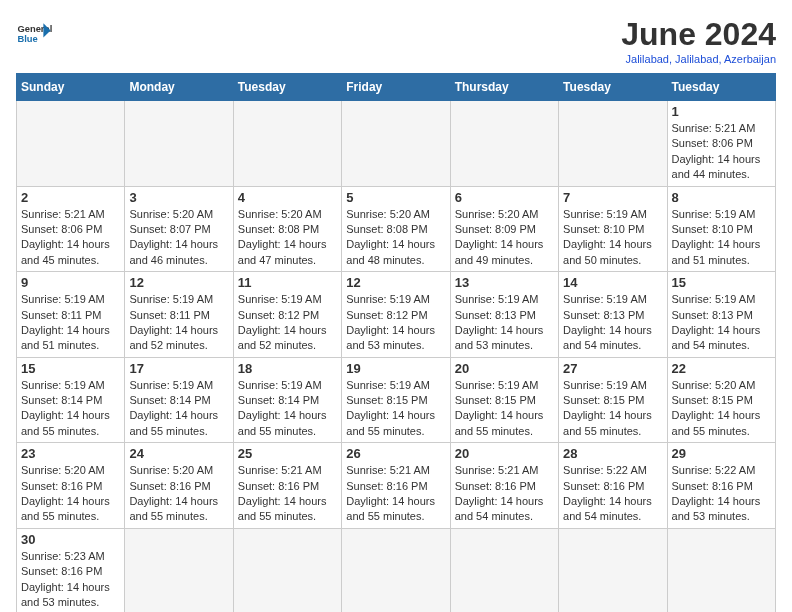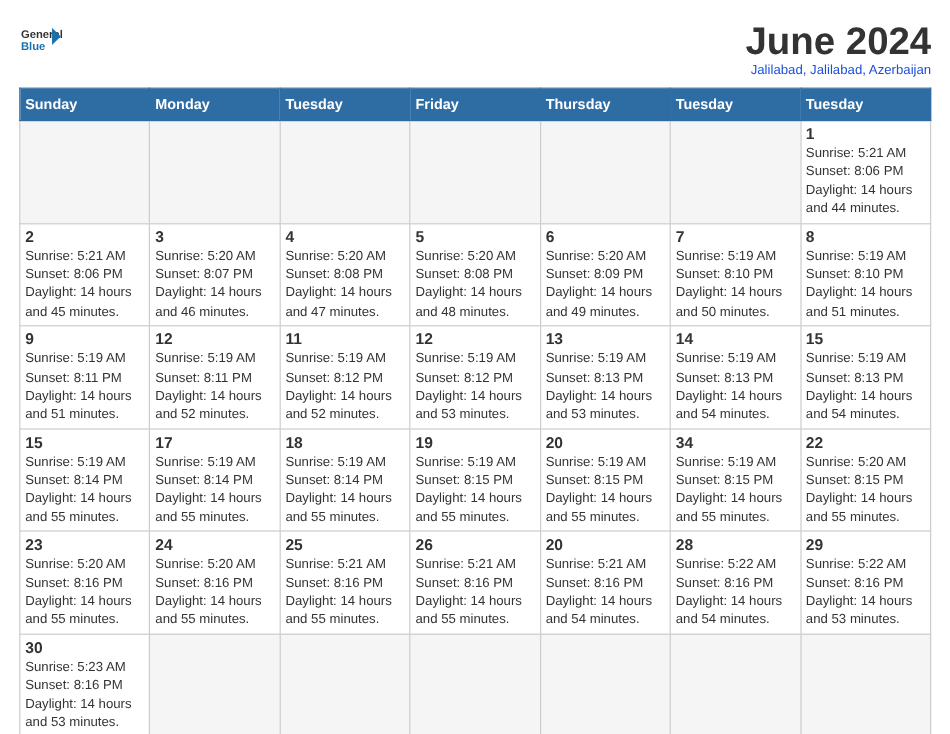--- a/index.html
+++ b/index.html
@@ -194,21 +194,21 @@
         </td>
         <td>
           <span class="day-number">19</span>
           <div class="day-info">Sunrise: 5:19 AM<br>Sunset: 8:15 PM<br>Daylight: 14 hours<br>and 55 minutes.</div>
         </td>
         <td>
           <span class="day-number">20</span>
           <div class="day-info">Sunrise: 5:19 AM<br>Sunset: 8:15 PM<br>Daylight: 14 hours<br>and 55 minutes.</div>
         </td>
         <td>
-          <span class="day-number">34</span>
+          <span class="day-number">27</span>
           <div class="day-info">Sunrise: 5:19 AM<br>Sunset: 8:15 PM<br>Daylight: 14 hours<br>and 55 minutes.</div>
         </td>
         <td>
           <span class="day-number">22</span>
           <div class="day-info">Sunrise: 5:20 AM<br>Sunset: 8:15 PM<br>Daylight: 14 hours<br>and 55 minutes.</div>
         </td>
       </tr>
       <tr>
         <td>
           <span class="day-number">23</span>

